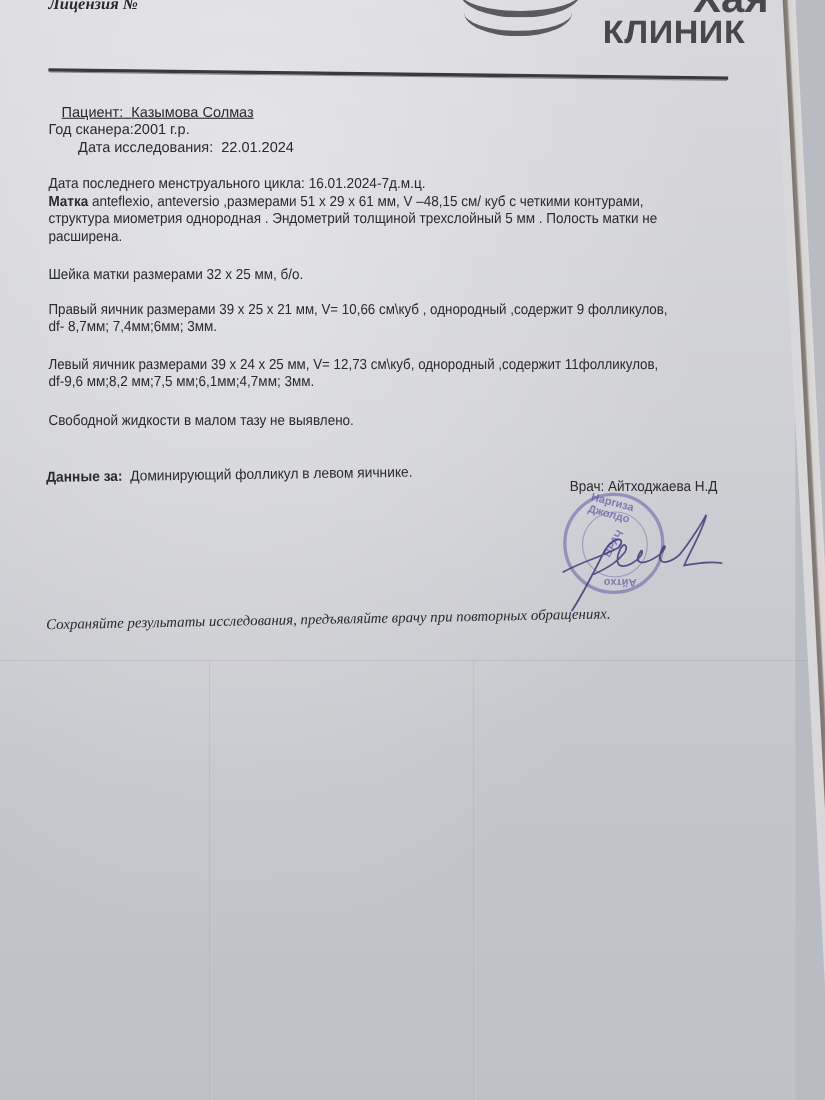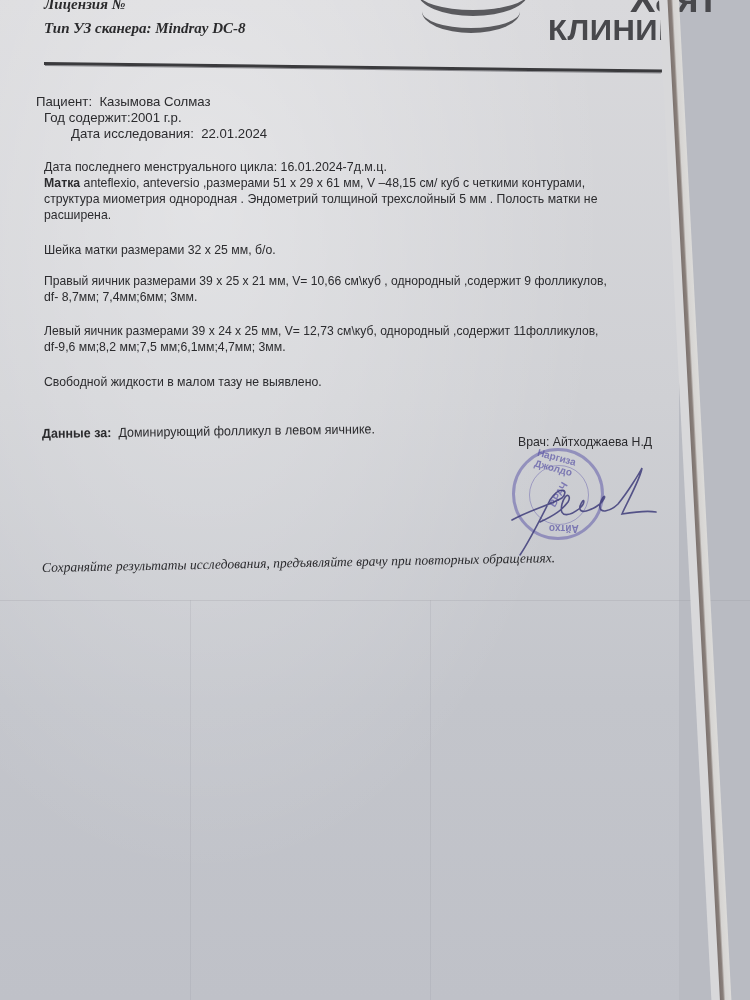--- a/index.html
+++ b/index.html
@@ -7,20 +7,21 @@
       width: 750px; height: 1000px; overflow: hidden; position: relative;
       background: #b9bbc2;
       font-family: "Liberation Sans", sans-serif;
       color: #262628;
     }
     .paper {
       position: absolute; left: 0; top: 0; width: 679px; height: 1000px;
       background:
         radial-gradient(ellipse at 30% 20%, rgba(255,255,255,0.35), rgba(255,255,255,0) 60%),
         linear-gradient(180deg, #d9d9dc 0%, #cfd0d4 40%, #c3c5cb 70%, #bfc1c8 100%);
+      padding-left: 44px;
     }
     .fold-h { position: absolute; left: 0; width: 750px; height: 0; border-top: 1px solid rgba(150,150,158,0.25); }
     .fold-v { position: absolute; top: 600px; width: 0; height: 400px; border-left: 1px solid rgba(150,150,158,0.2); }
     .edge {
       position: absolute; right: 0; top: 0; width: 20px; height: 1000px;
       background: linear-gradient(90deg, #d8d8da 0%, #d8d8da 40%, #7e7470 45%, #8a807b 60%, #d6d4d2 70%, #dcdbd9 100%);
       transform: skewX(3deg); transform-origin: top;
     }
     .hdr-italic {
       position: absolute; font-family: "Liberation Serif", serif; font-style: italic; font-weight: bold;
@@ -62,37 +63,36 @@
   </style>
 </head>
 <body>
 
 <div class="paper">
   <div class="fold-h" style="top:600px"></div>
   <div class="fold-v" style="left:190px"></div>
   <div class="fold-v" style="left:430px"></div>
 
   <div class="hdr-italic" style="left:44px; top:-4px;">Лицензия №</div>
-  <div class="hdr-italic" style="left:44px; top:20px;">Тип УЗ сканера: Mindray DC-8</div>
 
   <div>
     <div class="logo-arc" style="left:418px; top:-30px; width:110px; height:40px;"></div>
     <div class="logo-arc" style="left:422px; top:-10px; width:98px; height:38px; border-bottom-width:5px;"></div>
     <div class="logo-top">Хаят</div>
     <div class="logo-text">КЛИНИК</div>
   </div>
 
   <div class="rule"></div>
 
-  <div class="line" style="left:36px; top:94px;">
+  <div class="line" style="left:56px; top:94px;text-decoration:underline;">
     <span>Пациент:</span>&nbsp;
     <span>Казымова Солмаз</span>
   </div>
   <div class="line" style="left:44px; top:110px;">
-    <span>Год содержит:</span><span>2001  г.р.</span>
+    <span>Год сканера:</span><span>2001  г.р.</span>
   </div>
   <div class="line" style="left:44px; top:126px;margin-left:27px;">
     <span>Дата исследования:</span>&nbsp;
     <span>22.01.2024</span>
   </div>
 
   <div class="line" style="left:44px; top:159px; transform:scaleX(0.94);">Дата последнего менструального цикла: 16.01.2024-7д.м.ц.</div>
   <div class="line" style="left:44px; top:175px; transform:scaleX(0.93);">
     <span class="bold">Матка</span>
     <span>anteflexio, anteversio  ,размерами   51 х  29  х  61  мм, V –48,15  см/ куб с четкими контурами,</span>

